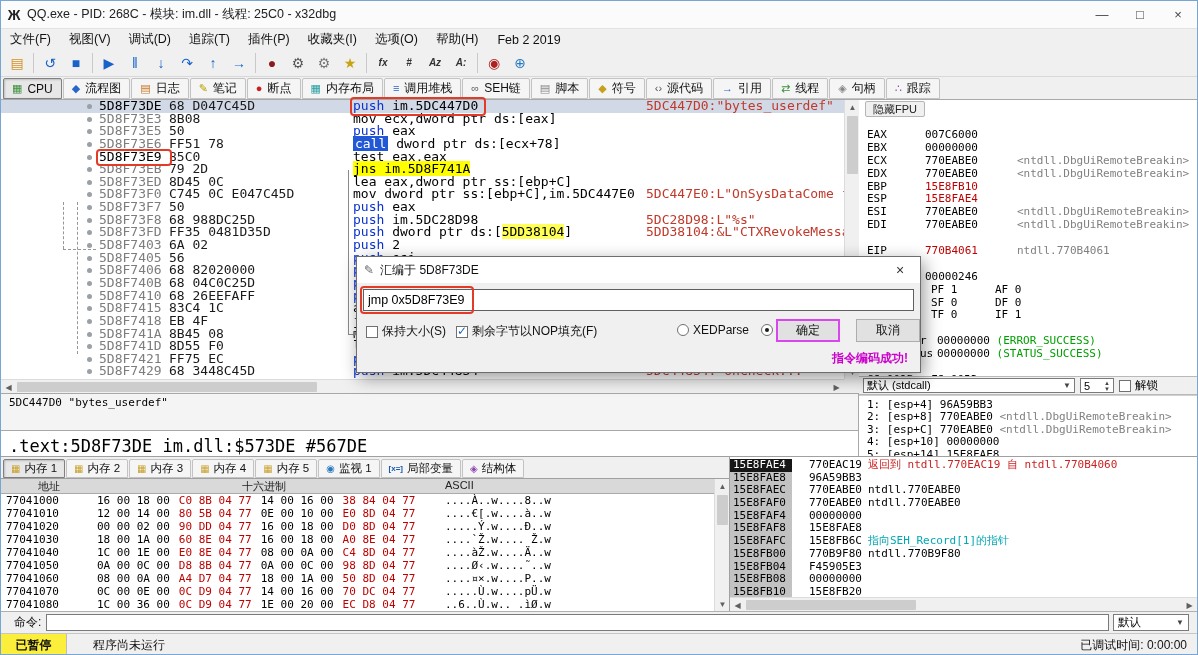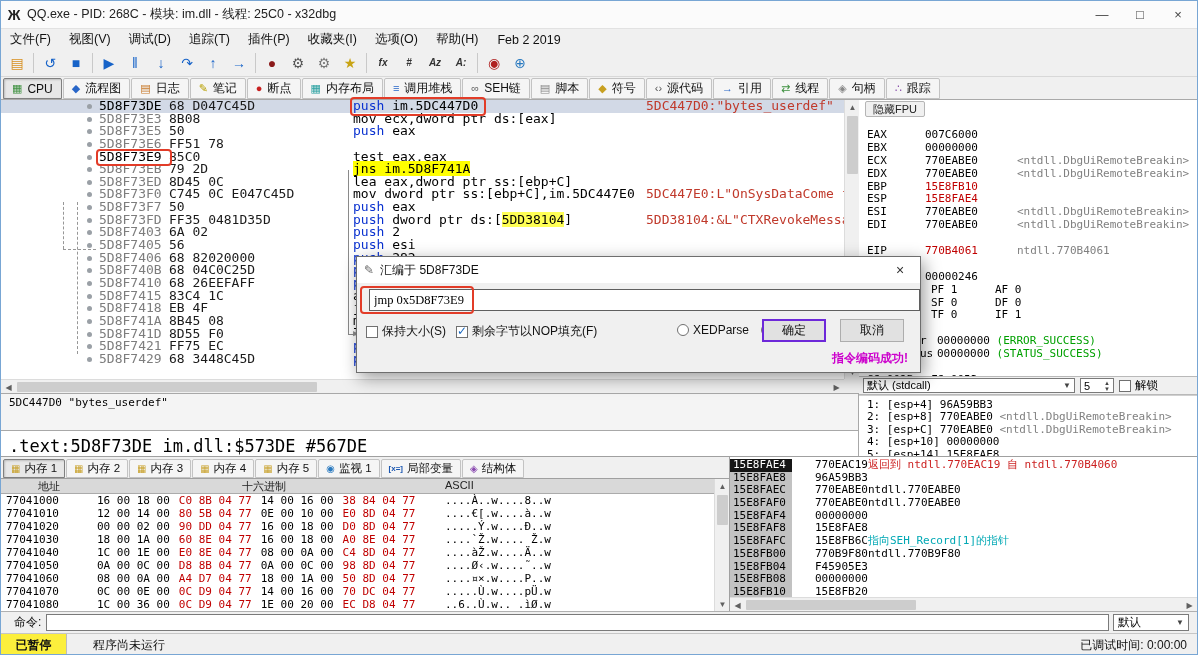--- a/index.html
+++ b/index.html
@@ -113,21 +113,21 @@
   .grp.r { color:#c00000; }
   .dm-ascii { color:#000; padding-left:14px; }
   #dump-vscroll { top:0; right:0; bottom:0; }
 
   
   #stackpane { position:absolute; top:455px; left:728px; right:0; height:155px; background:#fff; border-top:1px solid #a0a0a0; border-left:1px solid #a0a0a0; overflow:hidden; }
   #stack-rows { position:absolute; top:2px; left:0; right:0; bottom:14px; }
   .skr { display:flex; height:12.7px; line-height:12.7px; font-family:"DejaVu Sans Mono",monospace; font-size:11px; white-space:pre; }
   .sk-addr { width:62px; flex:none; background:#c2c2c2; color:#000; padding-left:3px; }
   .sk-addr.sel { background:#161616; color:#fff; }
-  .sk-val { width:70px; flex:none; padding-left:23px; color:#000; }
+  .sk-val { width:70px; flex:none; padding-left:17px; color:#000; }
   .sk-cm { padding-left:6px; color:#000; }
   .sk-cm.red { color:#cc2222; }
   .sk-cm.cyan { color:#00a8b4; }
   #stack-hscroll { left:0; right:0; bottom:0; height:14px; }
 
   
   #cmdbar { position:absolute; top:610px; left:0; right:0; height:22px; background:#f0f0f0; border-top:1px solid #b0b0b0; display:flex; align-items:center; padding:0 8px; }
   #cmd-label { font-size:12px; margin:0 5px; color:#111; }
   #cmd-input { flex:1; height:17px; border:1px solid #7a7a7a; background:#fff; font-family:"DejaVu Sans Mono",monospace; font-size:11.5px; padding:0 4px; outline:none; }
   #cmd-combo { width:76px; height:17px; margin-left:4px; background:#fff; border:1px solid #7a7a7a; font-size:11.5px; display:flex; align-items:center; padding:0 4px; }
@@ -136,30 +136,30 @@
   #paused-badge { width:66px; background:#fcef3c; display:flex; align-items:center; justify-content:center; border-right:1px solid #bdbdbd; font-weight:bold; }
   #run-status { display:flex; align-items:center; padding:0 26px; }
   #debug-time { margin-left:auto; display:flex; align-items:center; padding:0 10px; }
 
   
   #dialog { position:absolute; left:355px; top:255px; width:565px; height:117px; background:#f0f0f0; border:1px solid #6e6e6e; box-shadow:3px 5px 16px rgba(0,0,0,.4); z-index:50; }
   #dlg-titlebar { height:26px; background:#ffffff; display:flex; align-items:center; padding-left:7px; }
   #dlg-icon { font-size:12px; color:#666; margin-right:6px; }
   #dlg-title { font-size:12px; color:#111; }
   #dlg-close { margin-left:auto; width:40px; height:100%; display:flex; align-items:center; justify-content:center; font-size:14px; color:#333; }
-  #dlg-input { position:absolute; left:12px; top:32px; width:551px; height:22px; border:1px solid #5f5f5f; background:#fff; font-family:Liberation Serif, serif; font-size:12.5px; padding:0 4px; outline:none; }
+  #dlg-input { position:absolute; left:6px; top:32px; width:551px; height:22px; border:1px solid #5f5f5f; background:#fff; font-family:Liberation Sans, sans-serif; font-size:12.5px; padding:0 4px; outline:none; }
   #dlg-controls { position:absolute; left:0; top:62px; width:100%; height:24px; font-size:12px; color:#111; }
   .dlg-item { position:absolute; top:4px; display:flex; align-items:center; white-space:nowrap; }
   #dlg-keep { left:9px; }
   #dlg-nop { left:99px; }
   #dlg-xed { left:320px; }
   #dlg-asmjit { left:404px; }
   .dlg-btn { position:absolute; top:0; width:64px; height:23px; background:#e1e1e1; border:1px solid #adadad; font-size:12px; display:flex; align-items:center; justify-content:center; color:#111; }
-  #dlg-ok { right:94px; border:2px solid #6d28d9;text-align:center; }
-  #dlg-cancel { right:16px; }
+  #dlg-ok { right:80px; border:2px solid #d946ef;text-align:center; }
+  #dlg-cancel { right:0; }
   #dlg-status { position:absolute; right:12px; bottom:5px; font-size:12px; font-weight:bold; color:#cc00cc; }
 
   
   .ann { position:absolute; border:2px solid #e23c28; border-radius:4px; pointer-events:none; }
   #ann1 { left:349px; top:96px; width:136px; height:19px; z-index:40; }
   #ann2 { left:95px; top:148px; width:76px; height:17px; z-index:40; }
   #ann3 { left:3px; top:29px; width:114px; height:28px; z-index:60; }
 </style>
 </head>
 <body>
@@ -316,26 +316,27 @@
         <span class="ticon" style="color: rgb(136, 76, 170);">∴</span>
         <span>跟踪</span>
       </div>
     </div>
 
   <div id="disasm" class="mono">
     <div id="disasm-rows">
         <div class="dr sel"><span class="gut"><span class="bpdot"></span></span><span class="daddr k">5D8F73DE</span><span class="dbytes">68 D047C45D</span><span class="dinstr"><span class="tk p">push</span><span class="tk o"> im.5DC447D0</span></span><span class="dcm">5DC447D0:"bytes_userdef"</span></div>
         <div class="dr"><span class="gut"><span class="bpdot"></span></span><span class="daddr">5D8F73E3</span><span class="dbytes">8B08</span><span class="dinstr"><span class="tk m">mov</span><span class="tk o"> ecx,dword ptr ds:[eax]</span></span></div>
         <div class="dr"><span class="gut"><span class="bpdot"></span></span><span class="daddr">5D8F73E5</span><span class="dbytes">50</span><span class="dinstr"><span class="tk p">push</span><span class="tk o"> eax</span></span></div>
-        <div class="dr"><span class="gut"><span class="bpdot"></span></span><span class="daddr">5D8F73E6</span><span class="dbytes">FF51 78</span></div>
+        <div class="dr"><span class="gut"><span class="bpdot"></span></span><span class="daddr">5D8F73E6</span><span class="dbytes">FF51 78</span><span class="dinstr"><span class="tk c">call</span><span class="tk o"> dword ptr ds:[ecx+78]</span></span></div>
         <div class="dr"><span class="gut"><span class="bpdot"></span></span><span class="daddr k">5D8F73E9</span><span class="dbytes">85C0</span><span class="dinstr"><span class="tk m">test</span><span class="tk o"> eax,eax</span></span></div>
         <div class="dr"><span class="gut"><span class="bpdot"></span></span><span class="daddr">5D8F73EB</span><span class="dbytes">79 2D</span><span class="dinstr"><span class="tk y">jns im.5D8F741A</span></span></div>
         <div class="dr"><span class="gut"><span class="bpdot"></span></span><span class="daddr">5D8F73ED</span><span class="dbytes">8D45 0C</span><span class="dinstr"><span class="tk m">lea</span><span class="tk o"> eax,dword ptr ss:[ebp+C]</span></span></div>
         <div class="dr"><span class="gut"><span class="bpdot"></span></span><span class="daddr">5D8F73F0</span><span class="dbytes">C745 0C E047C45D</span><span class="dinstr"><span class="tk m">mov</span><span class="tk o"> dword ptr ss:[ebp+C],im.5DC447E0</span></span><span class="dcm">5DC447E0:L"OnSysDataCome fai</span></div>
         <div class="dr"><span class="gut"><span class="bpdot"></span></span><span class="daddr">5D8F73F7</span><span class="dbytes">50</span><span class="dinstr"><span class="tk p">push</span><span class="tk o"> eax</span></span></div>
+        <div class="dr"><span class="gut"><span class="bpdot"></span></span><span class="daddr">5D8F73F8</span><span class="dbytes">68 988DC25D</span><span class="dinstr"><span class="tk p">push</span><span class="tk o"> im.5DC28D98</span></span><span class="dcm">5DC28D98:L"%s"</span></div>
         <div class="dr"><span class="gut"><span class="bpdot"></span></span><span class="daddr">5D8F73FD</span><span class="dbytes">FF35 0481D35D</span><span class="dinstr"><span class="tk p">push</span><span class="tk o"> dword ptr ds:[</span><span class="tk my">5DD38104</span><span class="tk o">]</span></span><span class="dcm">5DD38104:&amp;L"CTXRevokeMessage</span></div>
         <div class="dr"><span class="gut"><span class="bpdot"></span></span><span class="daddr">5D8F7403</span><span class="dbytes">6A 02</span><span class="dinstr"><span class="tk p">push</span><span class="tk o"> 2</span></span></div>
         <div class="dr"><span class="gut"><span class="bpdot"></span></span><span class="daddr">5D8F7405</span><span class="dbytes">56</span><span class="dinstr"><span class="tk p">push</span><span class="tk o"> esi</span></span></div>
         <div class="dr"><span class="gut"><span class="bpdot"></span></span><span class="daddr">5D8F7406</span><span class="dbytes">68 82020000</span><span class="dinstr"><span class="tk p">push</span><span class="tk o"> 282</span></span></div>
         <div class="dr"><span class="gut"><span class="bpdot"></span></span><span class="daddr">5D8F740B</span><span class="dbytes">68 04C0C25D</span><span class="dinstr"><span class="tk p">push</span><span class="tk o"> im.5DC2C004</span></span><span class="dcm">5DC2C004:"file"</span></div>
         <div class="dr"><span class="gut"><span class="bpdot"></span></span><span class="daddr">5D8F7410</span><span class="dbytes">68 26EEFAFF</span><span class="dinstr"><span class="tk p">push</span><span class="tk o"> FFFAEE26</span></span></div>
         <div class="dr"><span class="gut"><span class="bpdot"></span></span><span class="daddr">5D8F7415</span><span class="dbytes">83C4 1C</span><span class="dinstr"><span class="tk m">add</span><span class="tk o"> esp,1C</span></span></div>
         <div class="dr"><span class="gut"><span class="bpdot"></span></span><span class="daddr">5D8F7418</span><span class="dbytes">EB 4F</span><span class="dinstr"><span class="tk m">jmp</span><span class="tk o"> im.5D8F7469</span></span></div>
         <div class="dr"><span class="gut"><span class="bpdot"></span></span><span class="daddr">5D8F741A</span><span class="dbytes">8B45 08</span><span class="dinstr"><span class="tk m">mov</span><span class="tk o"> eax,dword ptr ss:[ebp+8]</span></span></div>
         <div class="dr"><span class="gut"><span class="bpdot"></span></span><span class="daddr">5D8F741D</span><span class="dbytes">8D55 F0</span><span class="dinstr"><span class="tk m">lea</span><span class="tk o"> edx,dword ptr ss:[ebp-10]</span></span></div>

